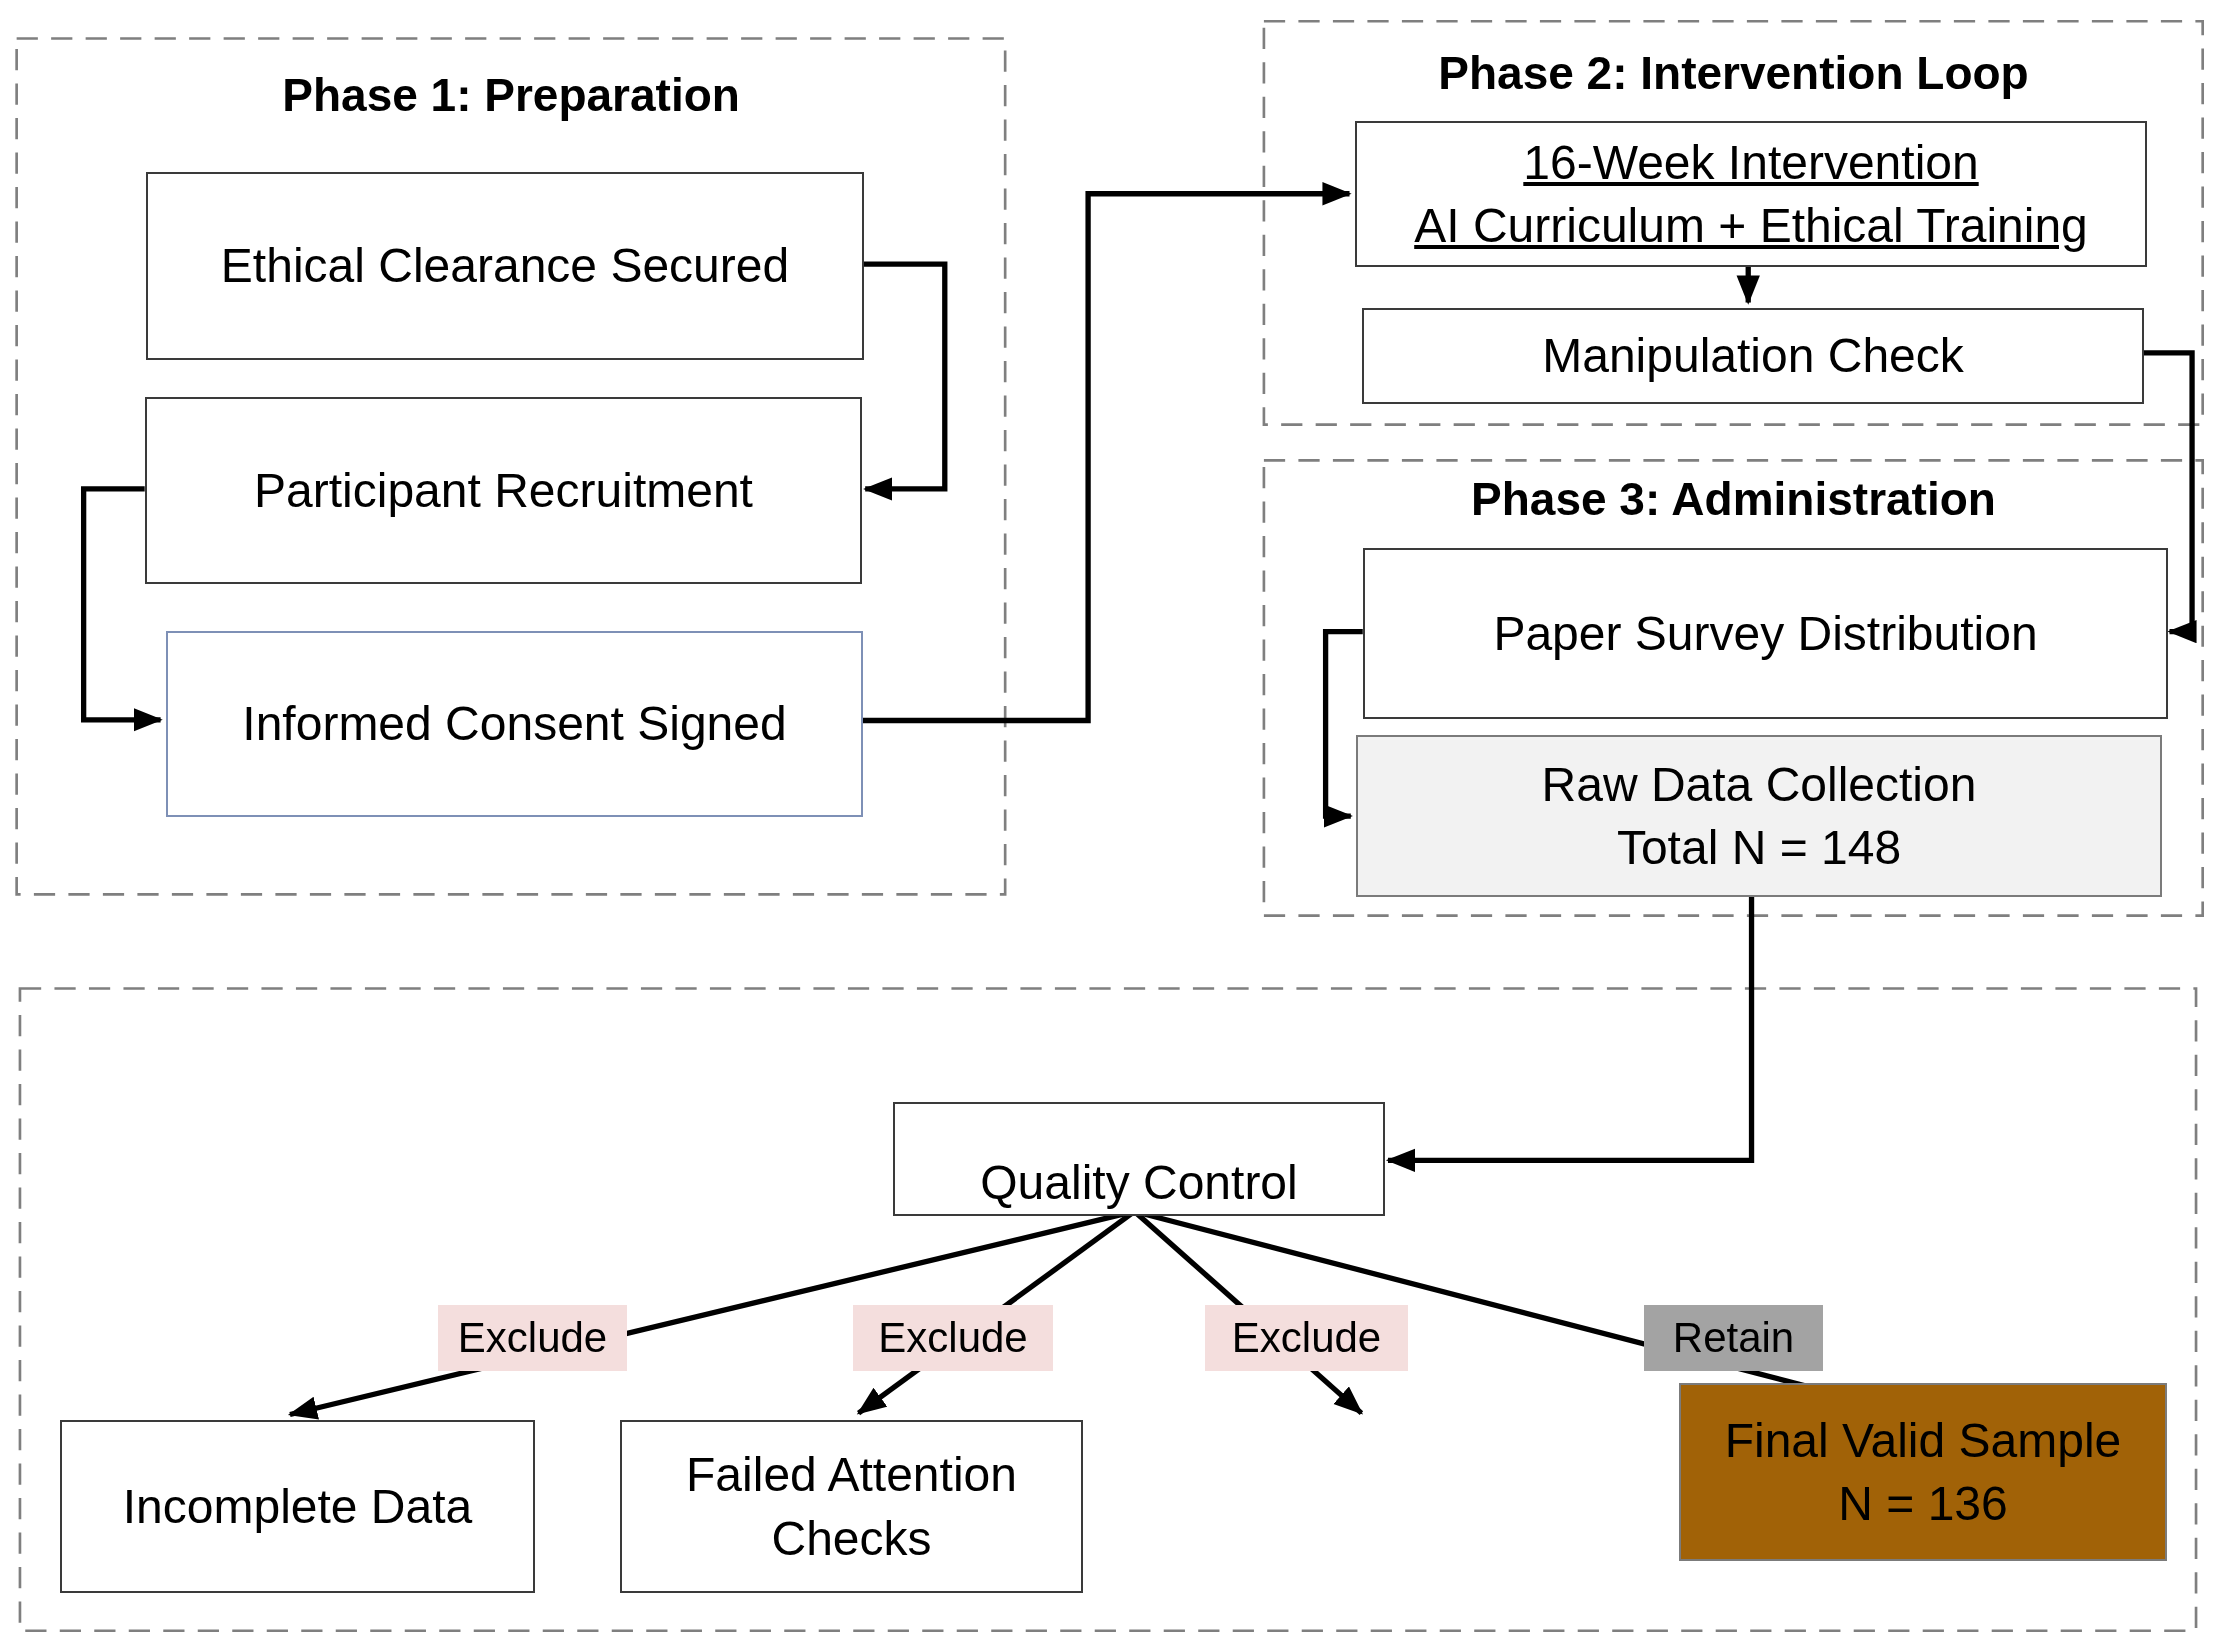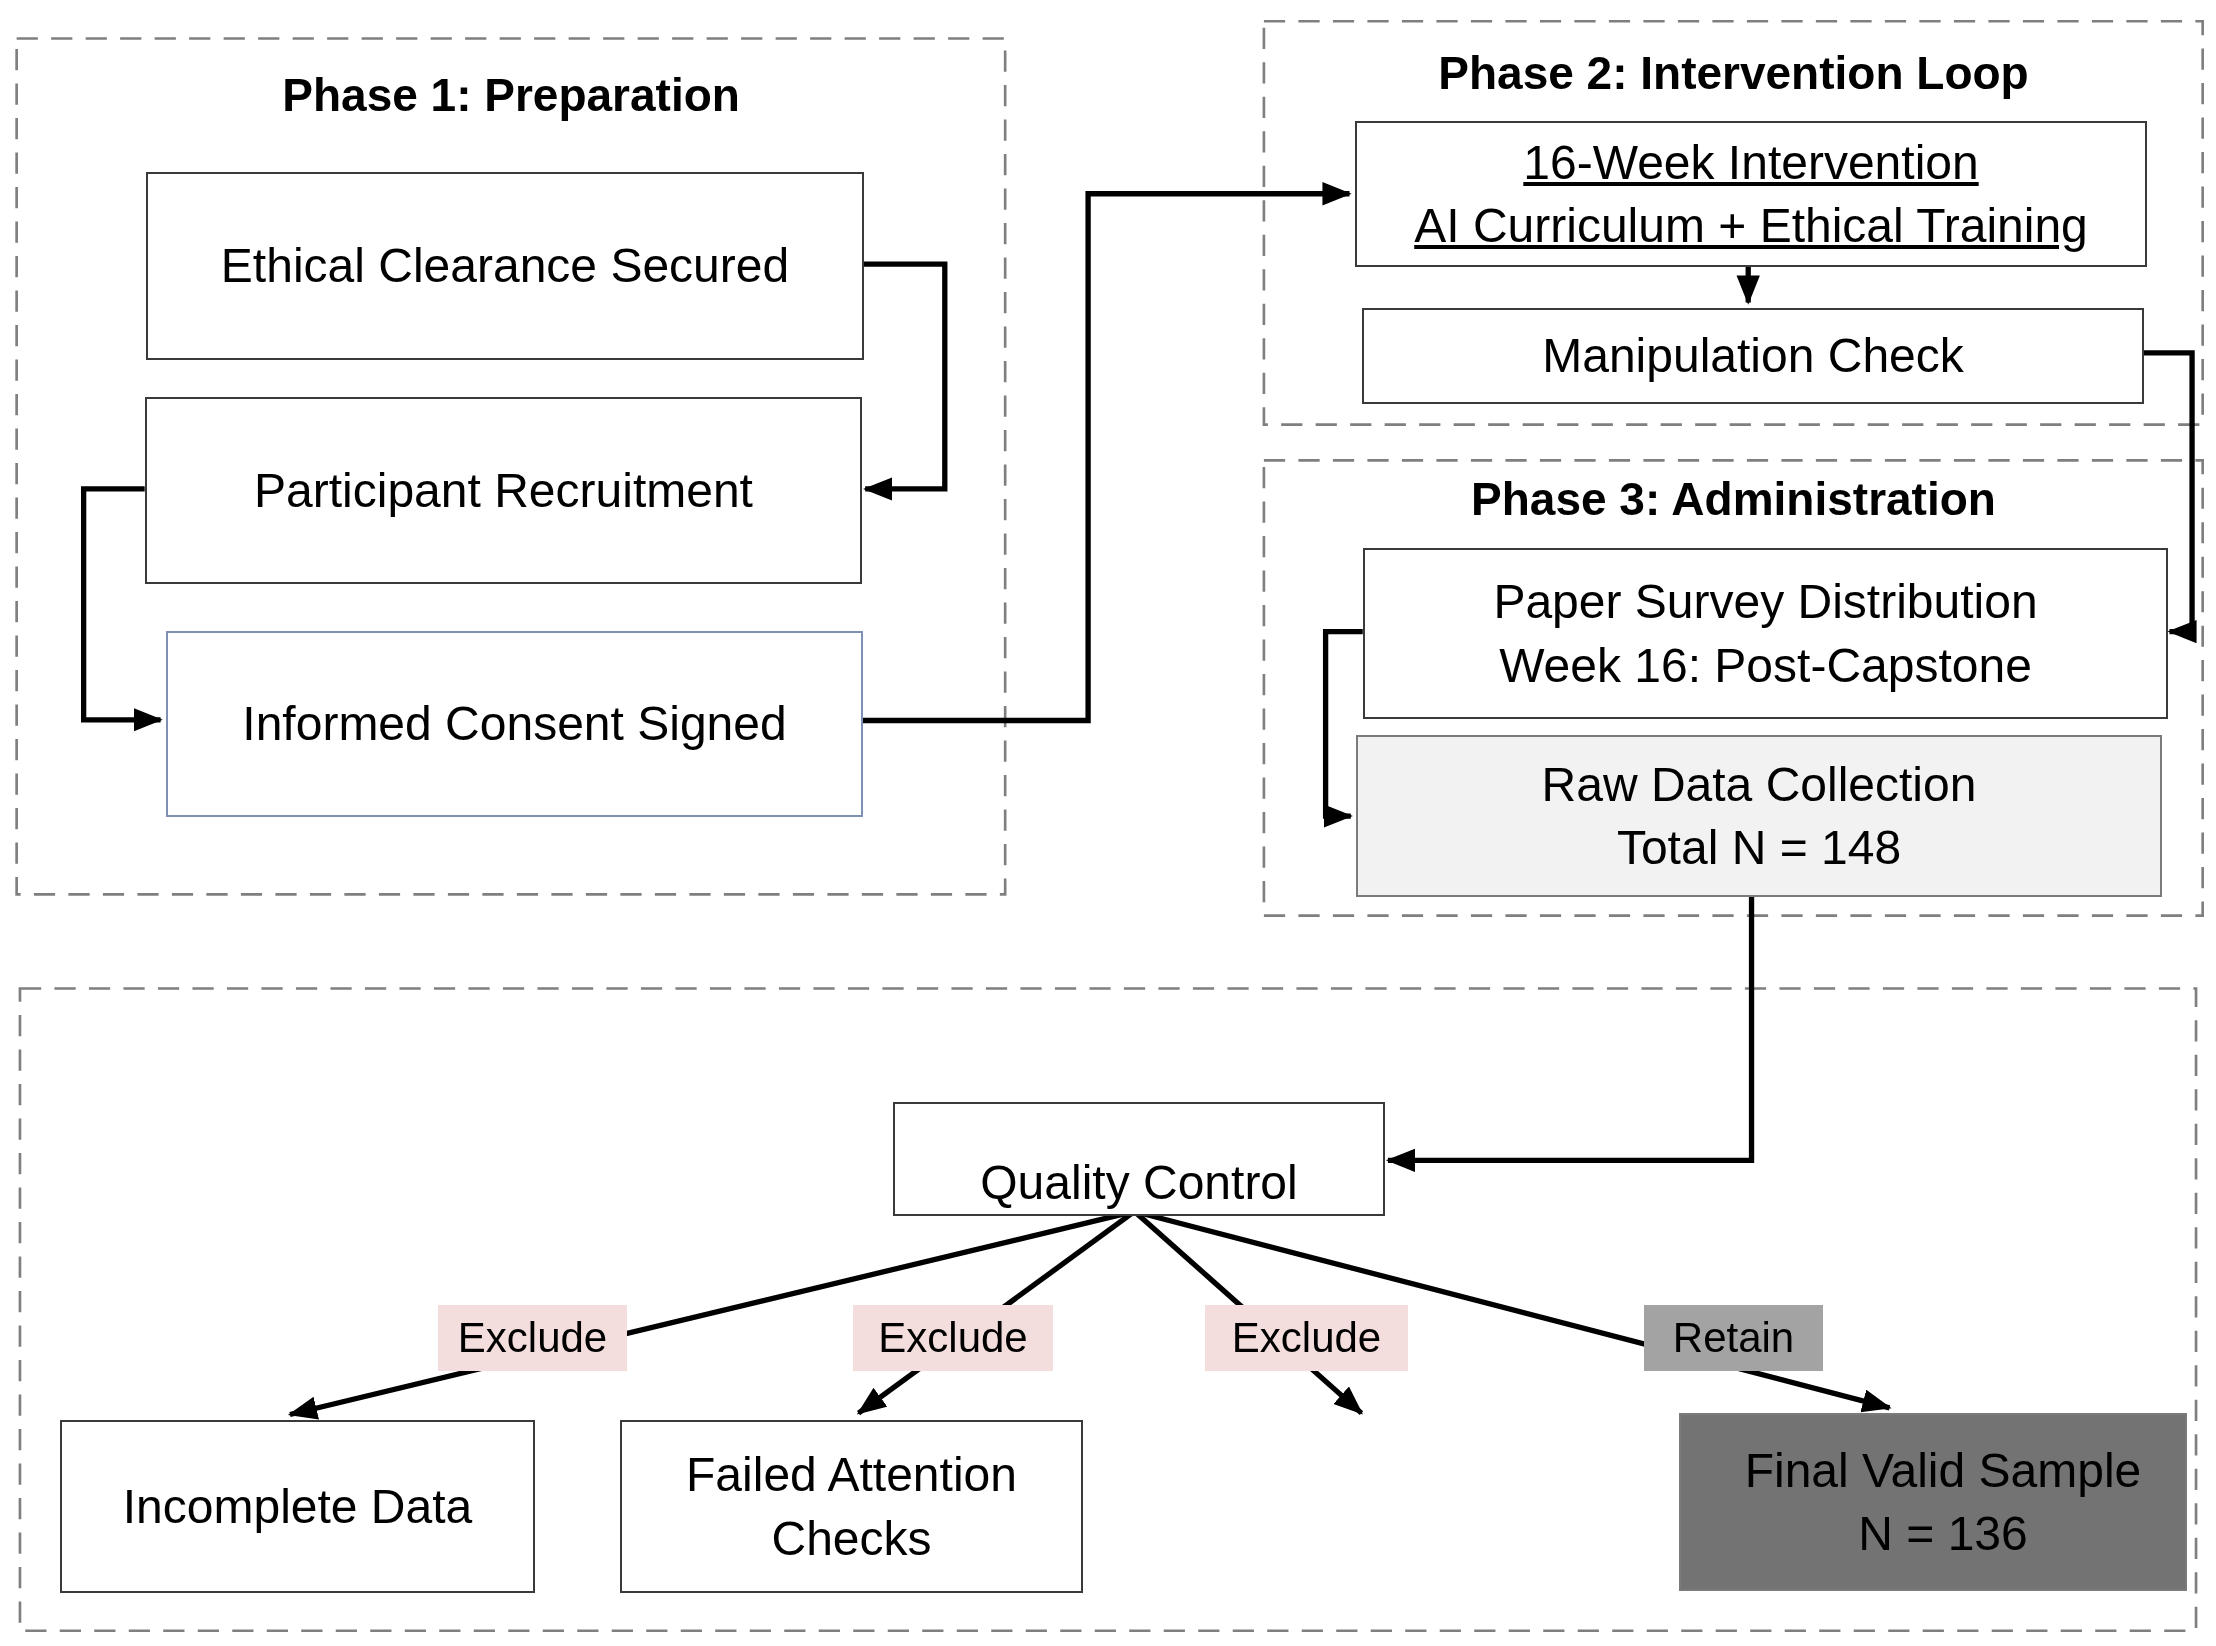--- a/index.html
+++ b/index.html
@@ -100,38 +100,37 @@
   <div class="node" style="left:1355px; top:121px; width:788px; height:142px;text-decoration:underline;">
     <span class="line">16-Week Intervention</span>
     <span class="line">AI Curriculum + Ethical Training</span>
   </div>
   <div class="node" style="left:1362px; top:308px; width:778px; height:92px;">
     <span class="line">Manipulation Check</span>
   </div>
 
   <div class="node" style="left:1363px; top:548px; width:801px; height:167px;">
     <span class="line">Paper Survey Distribution</span>
-    <span class="line">Week 16: Post-Capstone</span>
   </div>
   <div class="node" style="left: 1356px; top: 735px; width: 802px; height: 158px; background: rgb(242, 242, 242); border-color: rgb(123, 123, 123);">
     <span class="line">Raw Data Collection</span>
     <span class="line">Total N = 148</span>
   </div>
 
   <div class="node" style="left:893px; top:1102px; width:488px; height:110px;justify-content:flex-end;">
     <span class="line">Quality Control</span>
   </div>
   <div class="node" style="left:60px; top:1420px; width:471px; height:169px;">
     <span class="line">Incomplete Data</span>
   </div>
   <div class="node" style="left:620px; top:1420px; width:459px; height:169px;">
     <span class="line">Failed Attention</span>
     <span class="line">Checks</span>
   </div>
-  <div class="node" style="left: 1679px; top: 1413px; width: 484px; height: 174px; background: #737373; border-color: rgb(123, 123, 123); padding-left: 20px;">
+  <div class="node" style="left: 1679px; top: 1383px; width: 484px; height: 174px; background: #a16207; border-color: rgb(123, 123, 123);">
     <span class="line">Final Valid Sample</span>
     <span class="line">N = 136</span>
   </div>
 
   <div class="chip" style="left: 438px; top: 1305px; width: 189px; height: 66px; background: rgb(244, 222, 221);">Exclude</div>
   <div class="chip" style="left: 853px; top: 1305px; width: 200px; height: 66px; background: rgb(244, 222, 221);">Exclude</div>
   <div class="chip" style="left: 1205px; top: 1305px; width: 203px; height: 66px; background: rgb(244, 222, 221);">Exclude</div>
   <div class="chip" style="left: 1644px; top: 1305px; width: 179px; height: 66px; background: #a3a3a3;">Retain</div>
 
 </div>

